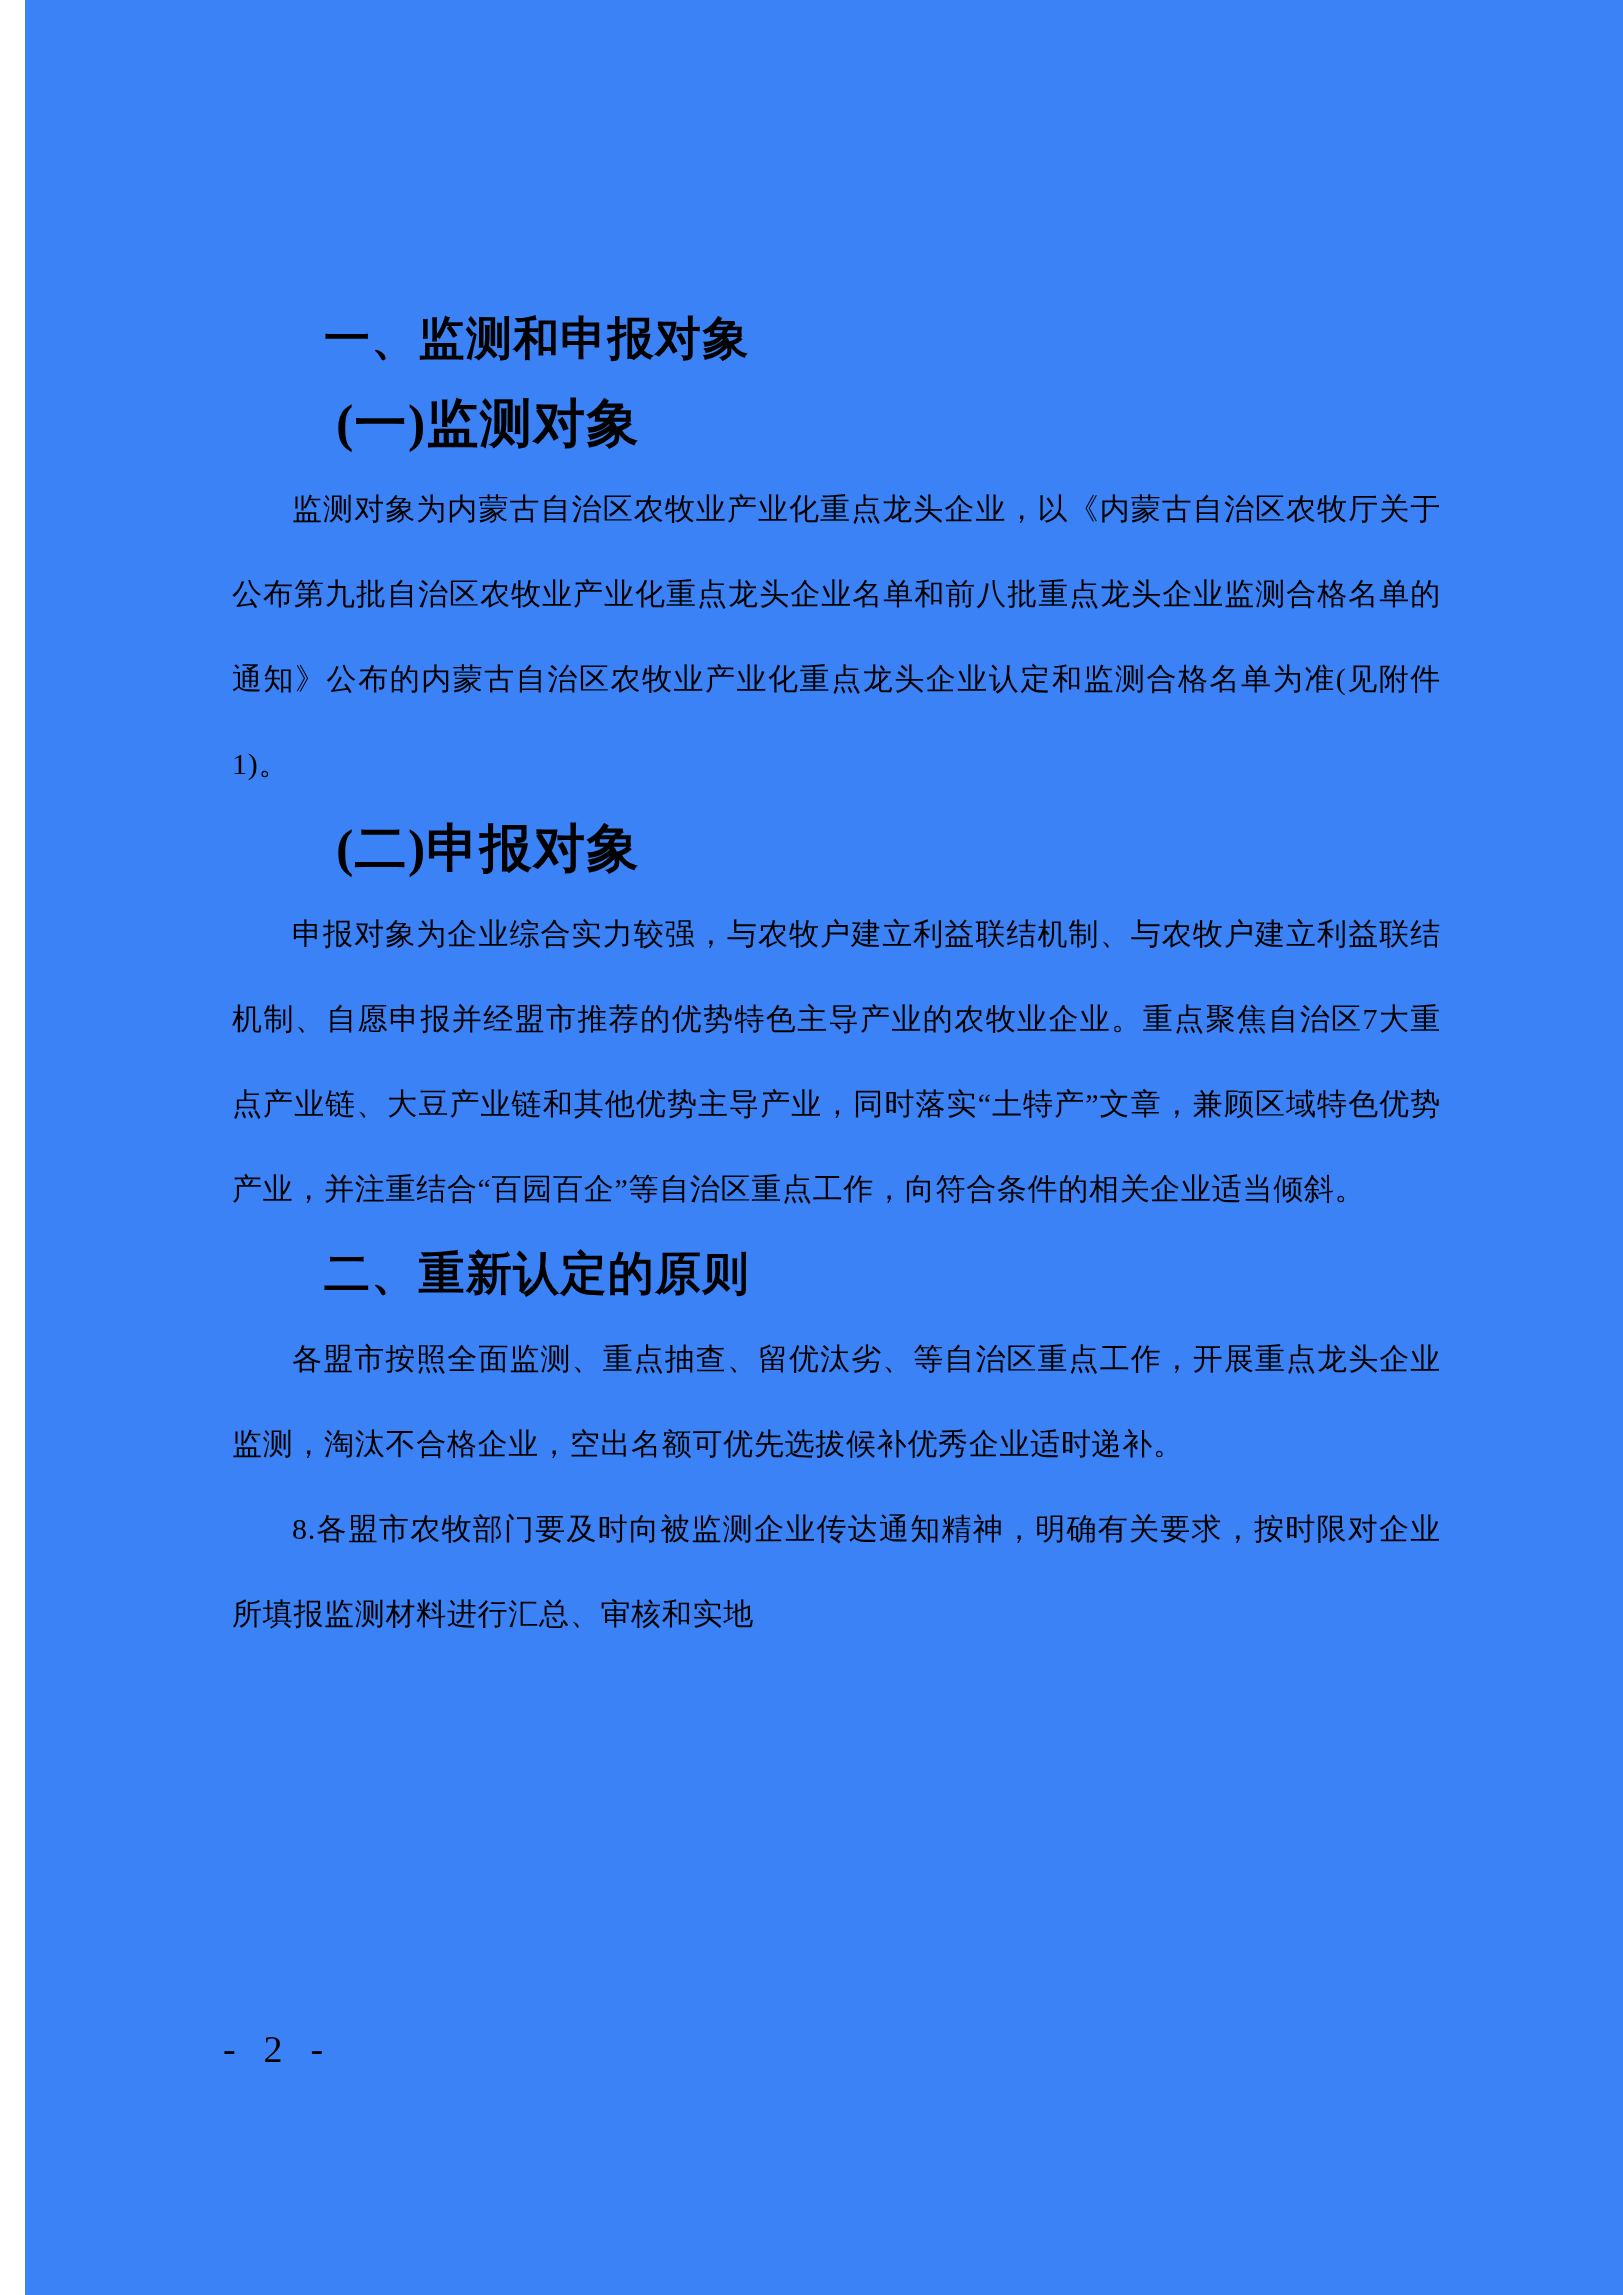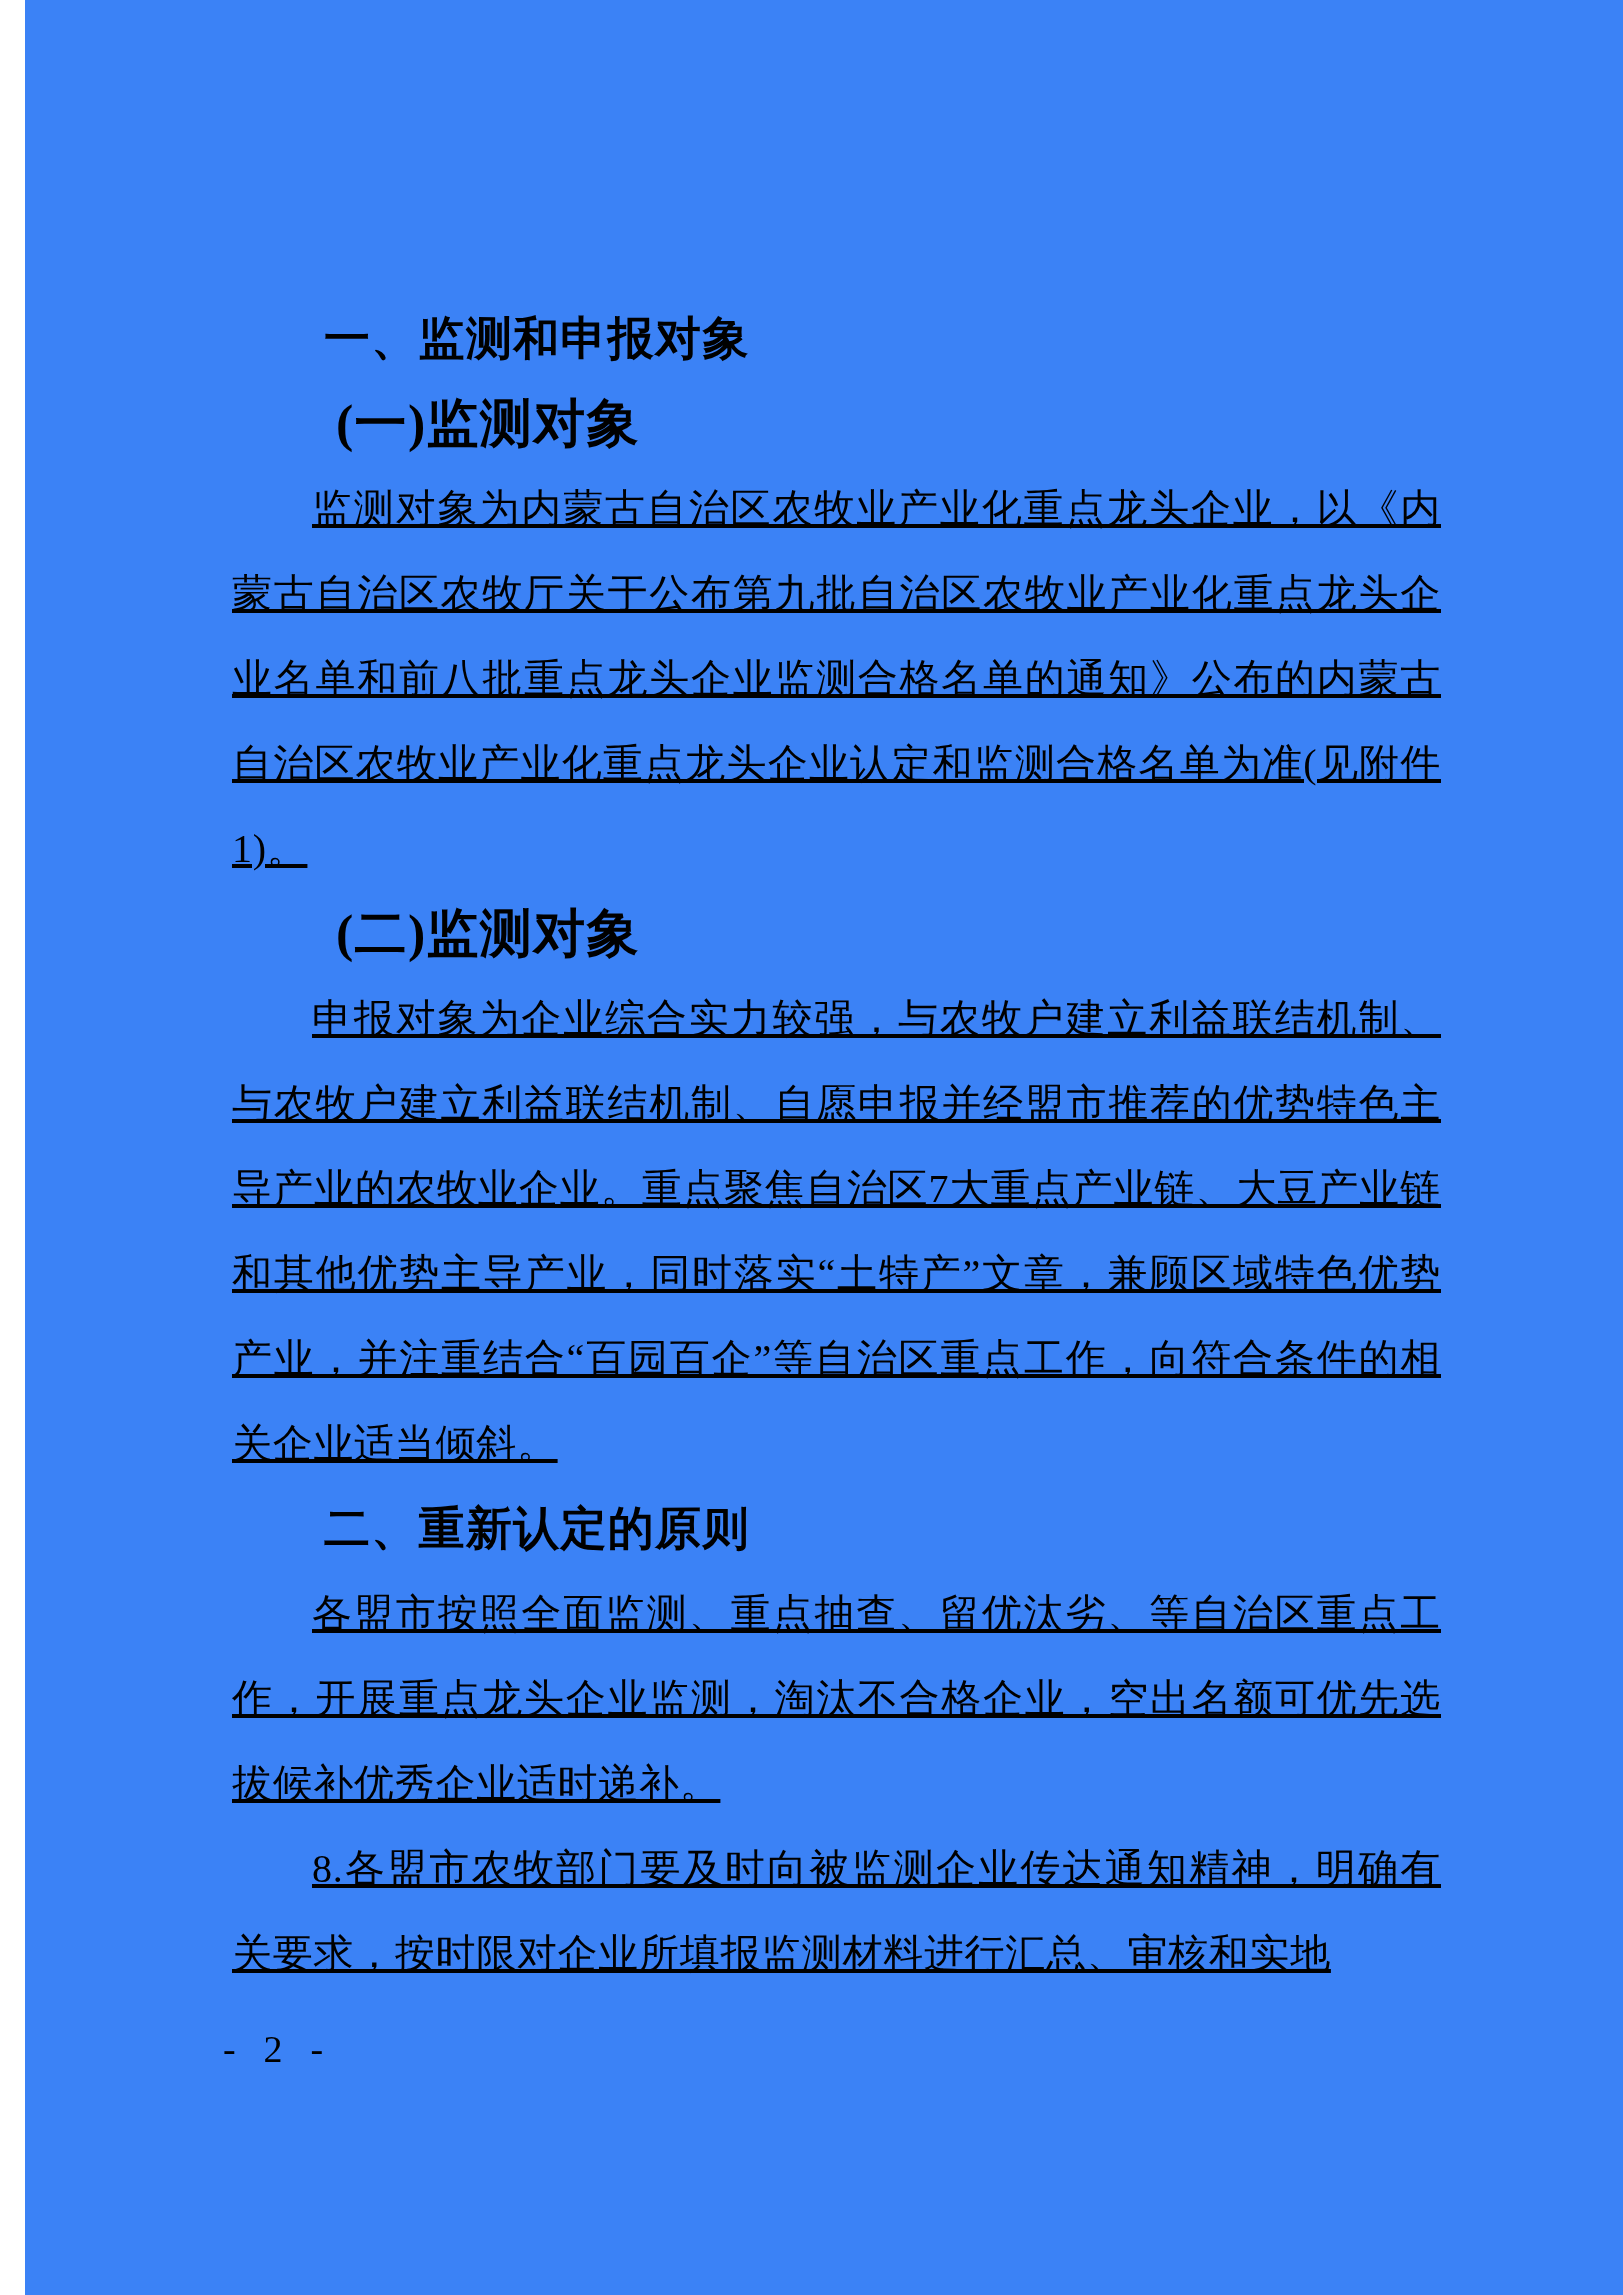--- a/index.html
+++ b/index.html
@@ -42,49 +42,48 @@
     line-height: 85px;
     text-indent: 2em;
     letter-spacing: 1.3px;
     white-space: nowrap;
   }
   
   .para {
     margin: 0;
     font-family: "Liberation Serif", "DejaVu Serif", serif;
     font-weight: 400;
-    font-size: 40px;
+    font-size: 30px;
     line-height: 85px;
     text-indent: 2em;
     text-align: justify;
     text-justify: inter-character;
     word-break: break-all;
     letter-spacing: 0.7px;
-    text-decoration: underline;
   }
   .footer {
     position: absolute;
     left: 198px;
     top: 2026px;
     font-family: "Liberation Serif", "DejaVu Serif", serif;
     font-size: 38px;
     line-height: 46px;
     letter-spacing: 9.2px;
     color: #000000;
   }
 </style>
 </head>
 <body>
 
 <div class="page">
   <main class="content">
     <h2 class="h-major">一、监测和申报对象</h2>
     <h3 class="h-sub">(一)监测对象</h3>
     <p class="para">监测对象为内蒙古自治区农牧业产业化重点龙头企业，以《内蒙古自治区农牧厅关于公布第九批自治区农牧业产业化重点龙头企业名单和前八批重点龙头企业监测合格名单的通知》公布的内蒙古自治区农牧业产业化重点龙头企业认定和监测合格名单为准(见附件1)。</p>
-    <h3 class="h-sub">(二)监测对象</h3>
+    <h3 class="h-sub">(二)申报对象</h3>
     <p class="para">申报对象为企业综合实力较强，与农牧户建立利益联结机制、与农牧户建立利益联结机制、自愿申报并经盟市推荐的优势特色主导产业的农牧业企业。重点聚焦自治区7大重点产业链、大豆产业链和其他优势主导产业，同时落实“土特产”文章，兼顾区域特色优势产业，并注重结合“百园百企”等自治区重点工作，向符合条件的相关企业适当倾斜。</p>
     <h2 class="h-major">二、重新认定的原则</h2>
     <p class="para">各盟市按照全面监测、重点抽查、留优汰劣、等自治区重点工作，开展重点龙头企业监测，淘汰不合格企业，空出名额可优先选拔候补优秀企业适时递补。</p>
     <p class="para">8.各盟市农牧部门要及时向被监测企业传达通知精神，明确有关要求，按时限对企业所填报监测材料进行汇总、审核和实地</p>
   </main>
 
   <div class="footer">- 2 -</div>
 </div>
 
 

